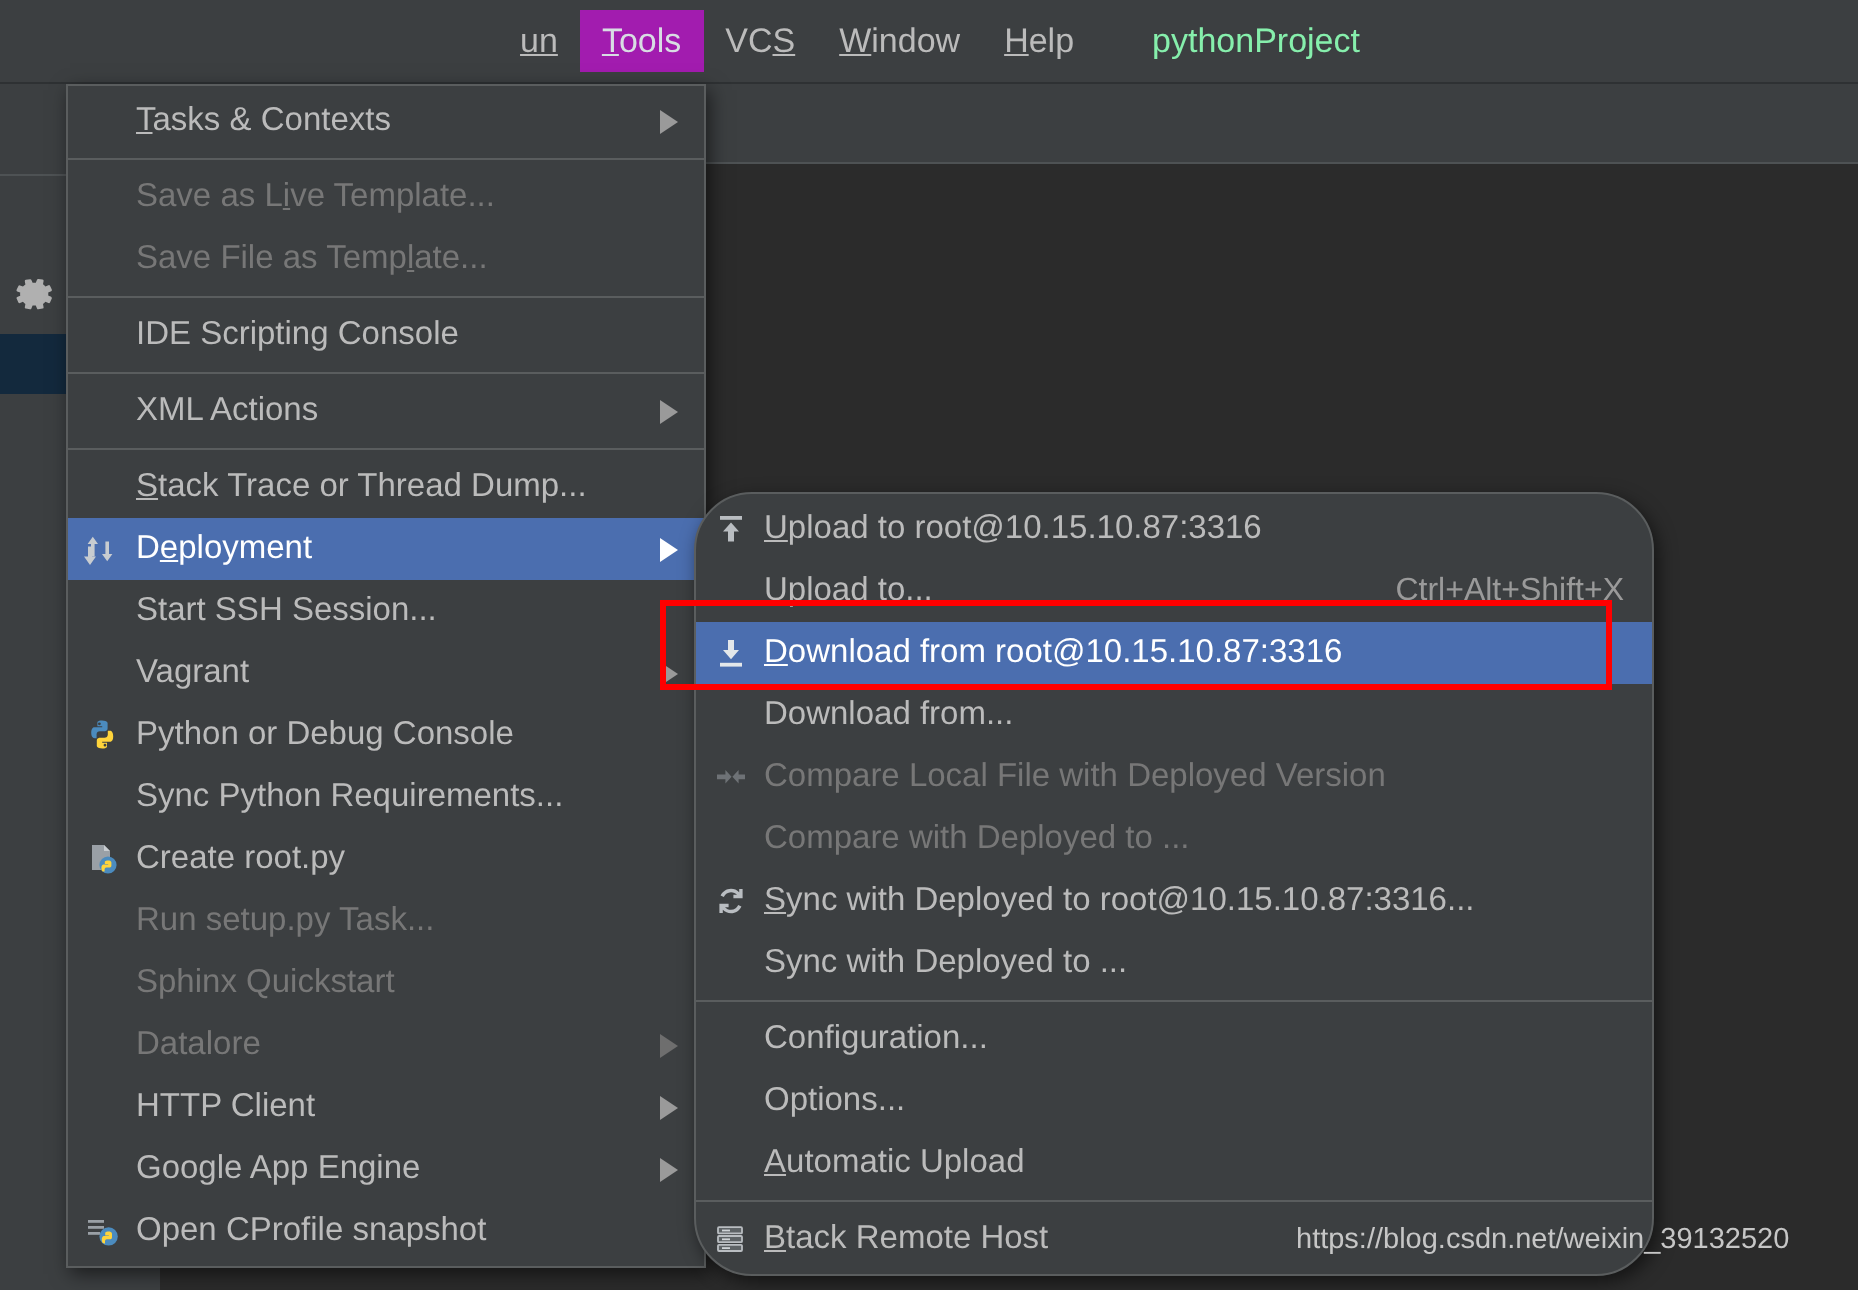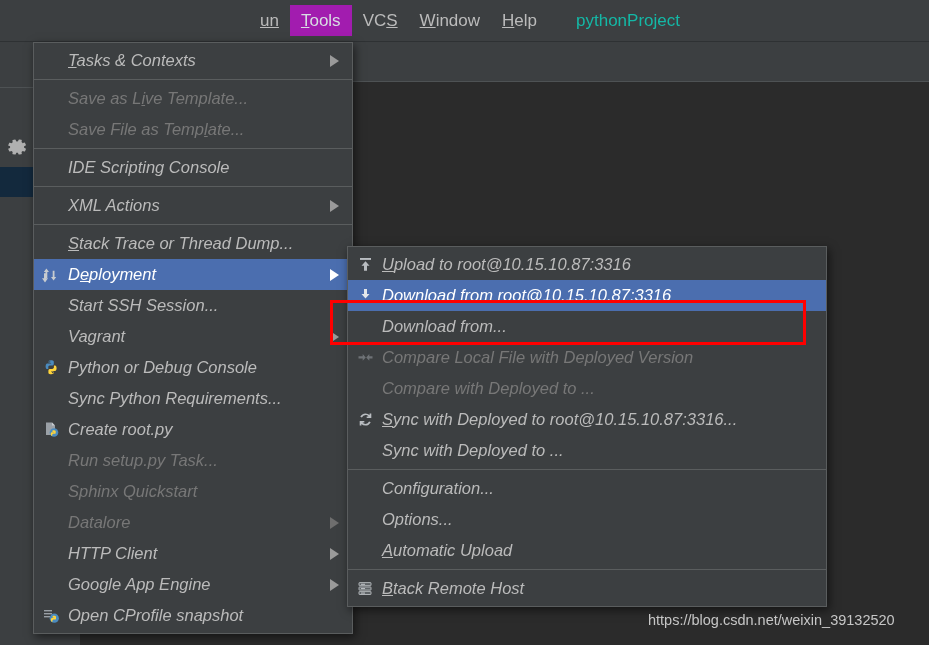--- a/index.html
+++ b/index.html
@@ -61,41 +61,40 @@
     border-bottom: 1px solid #2e3133;
     justify-content: center;
   }
   .menubar-item {
     font-size: 17px; color: #bbbbbb; padding: 4px 11px;
     white-space: nowrap; line-height: 1.4;
   }
   .menubar-item.active { background: #a21caf; color: #d8dde3; }
   .menubar-item .mn { text-decoration: underline; }
   .project-name {
-    font-size: 17px; color: #14b8a6; margin-left: 28px; white-space: nowrap;
+    font-size: 17px; color: #86efac; margin-left: 28px; white-space: nowrap;
   }
 
   
   .menu {
     position: absolute;
     background: #3c3f41;
     border: 1px solid #5a5d5e;
     box-shadow: 2px 3px 9px rgba(0,0,0,0.55);
     padding: 2px 0;
     z-index: 20;
   }
   .menu-item {
     position: relative;
     display: flex; align-items: center;
     height: 31px;
     padding: 0 10px 0 0;
     color: #bbbbbb;
     font-size: 16.5px;
     white-space: nowrap;
-    font-style: italic;
   }
   .menu-item.sel { background: #4b6eaf; color: #ffffff; }
   .menu-item.disabled { color: #777777; }
   .mi-icon {
     width: 34px; min-width: 34px; height: 31px;
     display: flex; align-items: center; justify-content: center;
   }
   .mi-label { flex: 1 1 auto; }
   .mi-label .mn { text-decoration: underline; }
   .mi-accel {
@@ -104,21 +103,21 @@
   .menu-item.sel .mi-accel { color: #dbe3ef; }
   .mi-arrow {
     width: 16px; min-width: 16px; display: flex;
     align-items: center; justify-content: center;
   }
   .menu-sep { height: 1px; background: #5a5d5e; margin: 3px 0; }
 
   
   #tools-menu { left: 33px; top: 42px; width: 320px; }
   
-  #deploy-menu { left: 347px; top: 246px; width: 480px; }
+  #deploy-menu { left: 347px; top: 246px; width: 480px; border-radius: 29px; }
 
   
   .tri { width: 0; height: 0; border-top: 6px solid transparent;
          border-bottom: 6px solid transparent; border-left: 9px solid #9a9a9a; }
   .menu-item.sel .tri { border-left-color: #ffffff; }
 
   
   .annot-rect {
     position: absolute; left: 330px; top: 300px;
     width: 476px; height: 45px;
@@ -342,20 +341,25 @@
       <div class="mi-icon">
         <svg width="19" height="19" viewBox="0 0 19 19">
           <rect x="4" y="3" width="11" height="1.9" fill="#b9bdc1"></rect>
           <path fill="#b9bdc1" d="M9.5 6.2l4 4.6h-2.5v5h-3v-5H5.5z"></path>
         </svg>
       </div>
       <div class="mi-label"><span class="mn">U</span><span>pload to root@10.15.10.87:3316</span></div>
       <div class="mi-accel"></div>
     </div>
 
+    <div class="menu-item">
+      <div class="mi-icon"></div>
+      <div class="mi-label">Upload to...</div>
+      <div class="mi-accel">Ctrl+Alt+Shift+X</div>
+    </div>
 
     <div class="menu-item sel">
       <div class="mi-icon">
         <svg width="19" height="19" viewBox="0 0 19 19">
           <path fill="#e3e7ea" d="M9.5 12.6l-4-4.6H8V3h3v5h2.5z"></path>
           <rect x="4" y="14.4" width="11" height="1.9" fill="#e3e7ea"></rect>
         </svg>
       </div>
       <div class="mi-label"><span class="mn">D</span><span>ownload from root@10.15.10.87:3316</span></div>
       <div class="mi-accel"></div>

